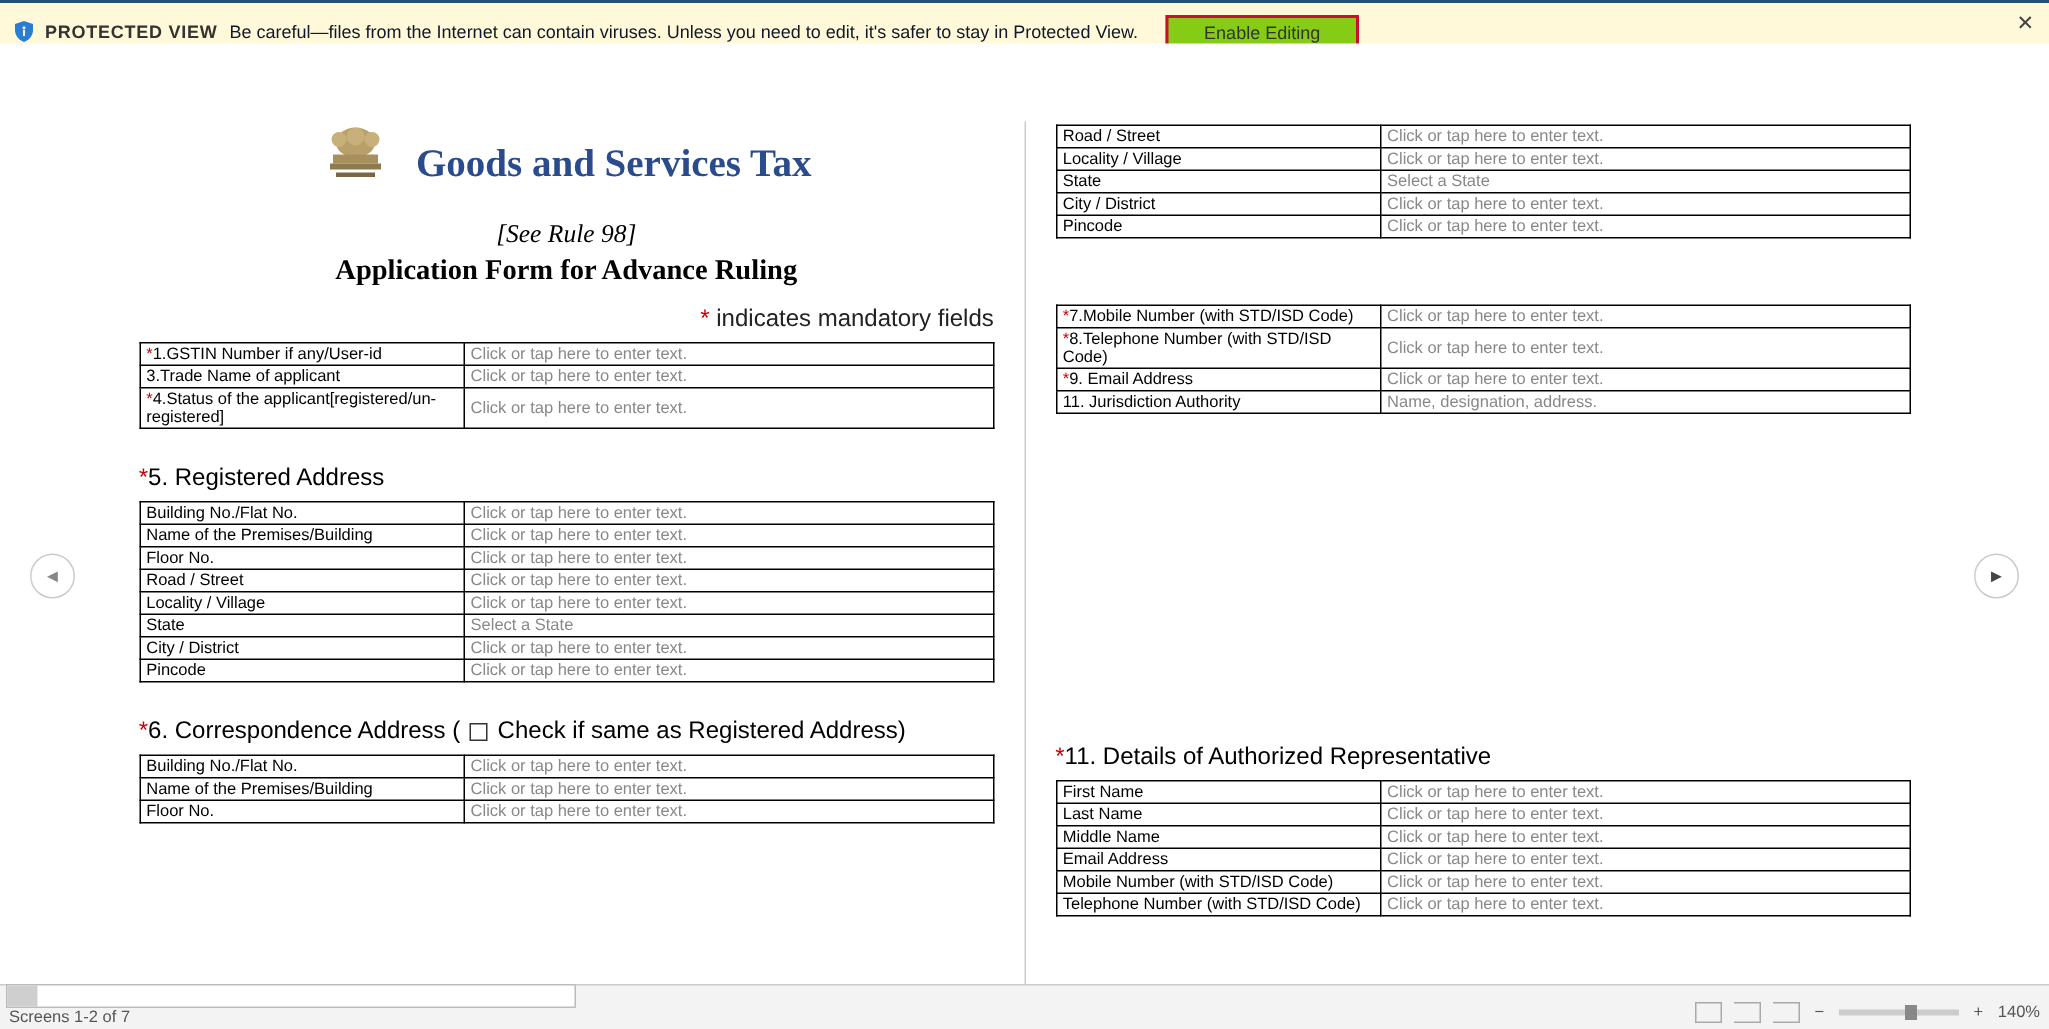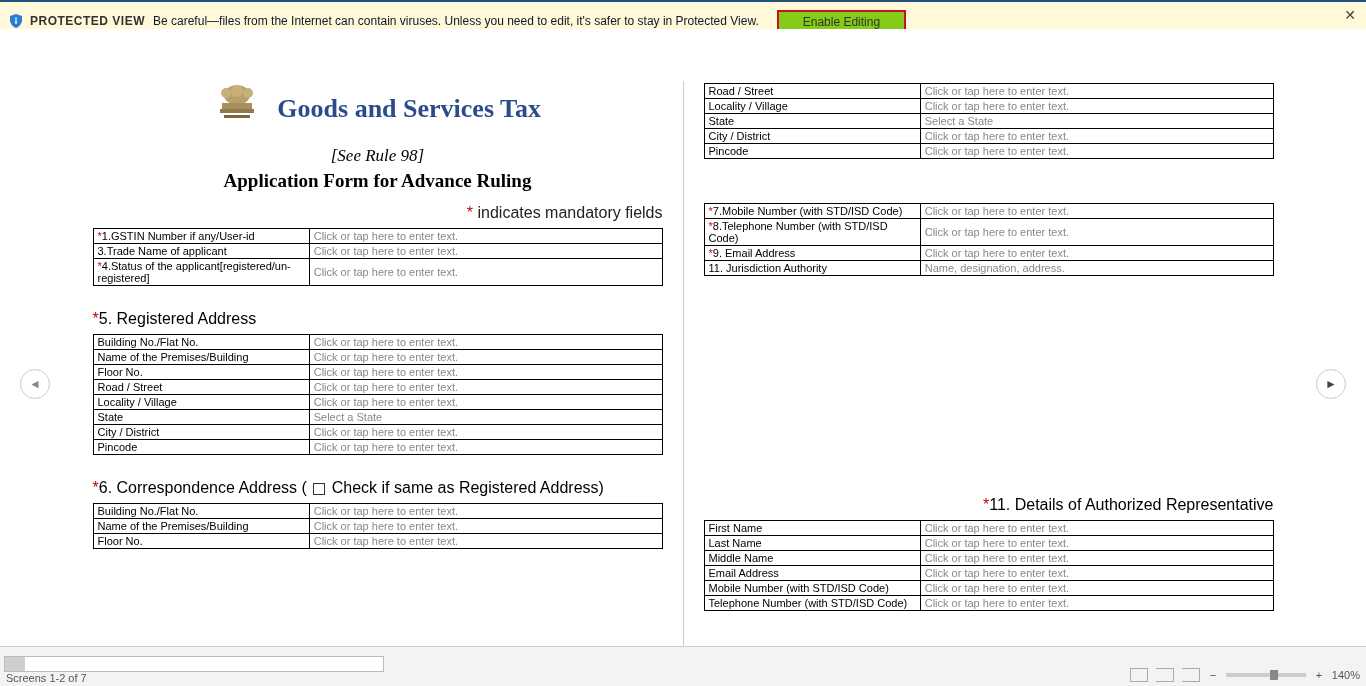--- a/index.html
+++ b/index.html
@@ -129,41 +129,41 @@
     height: 14px;
     vertical-align: middle;
   }
   table.form-tbl td.lbl { width: 38%; }
   table.form-tbl td.ph { color: #888; }
   .sec-head {
     font-size: 16px;
     margin: 24px 0 6px 0;
   }
   .chkbox { display: inline-block; width: 12px; height: 12px; border: 1px solid #333; vertical-align: middle; margin: 0 2px; }
-  .page2 .sec-head.rep { margin-top: 220px; text-align: right; }
+  .page2 .sec-head.rep { margin-top: 220px; }
   .nav-circle {
     position: absolute;
     top: 340px;
     width: 30px; height: 30px;
     border: 1px solid #ccc;
     border-radius: 50%;
     background: #fff;
     display: flex;
     align-items: center;
     justify-content: center;
     color: #888;
     cursor: pointer;
     font-size: 12px;
   }
   .nav-left { left: 20px; }
   .nav-right { right: 20px; color:#444; }
   .statusbar {
     position: absolute;
     left: 0; right: 0; bottom: 0;
-    height: 40px;
+    height: 30px;
     background: #f3f3f3;
     border-top: 1px solid #ccc;
     display: flex;
     align-items: flex-end;
     font-size: 11px;
     color: #555;
   }
   .hbar {
     width: 380px;
     height: 16px;

